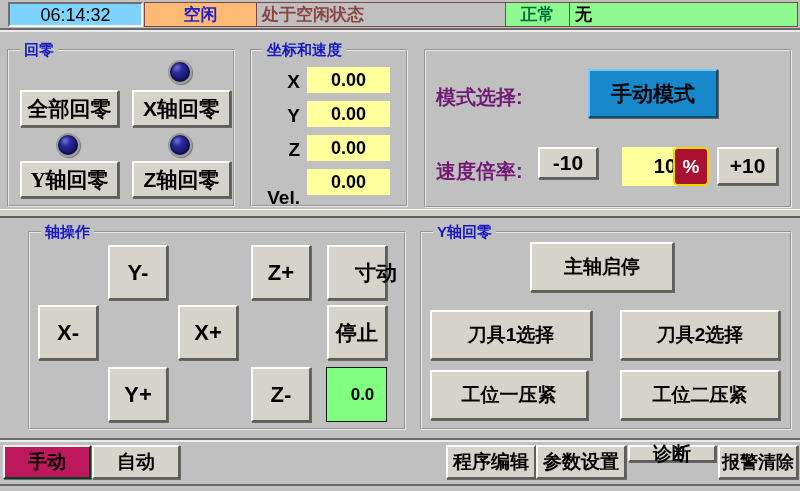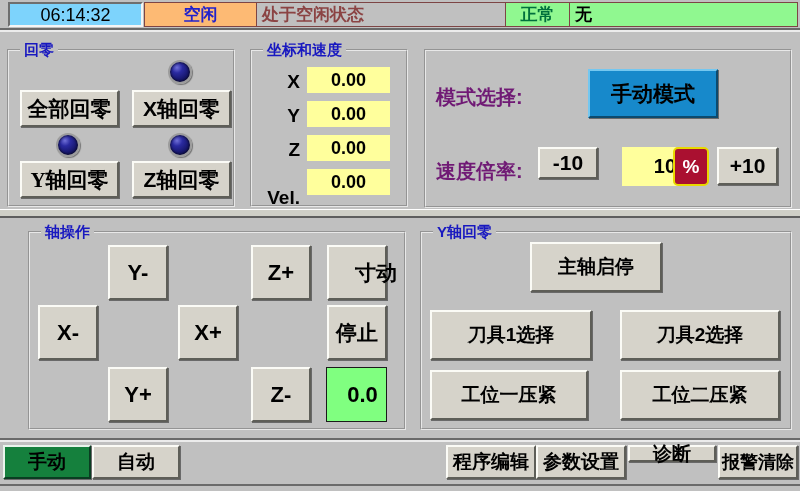--- a/index.html
+++ b/index.html
@@ -31,32 +31,32 @@
   .panel { position:absolute; border:2px groove #E8E8E8; }
   .panel-label { position:absolute; top:-10px; left:11px; background:#C0C0C0; padding:0 4px;
     color:#1818C0; font-weight:bold; font-size:15px; line-height:18px; white-space:nowrap; }
 
   
   .btn { position:absolute; background:#D6D3CA; color:#000; font-weight:bold;
     font-family:inherit; display:flex; align-items:center; justify-content:center;
     border:2px solid; border-color:#FBFBF6 #5E5E58 #5E5E58 #FBFBF6;
     box-shadow:1px 1px 0 rgba(0,0,0,0.45); cursor:pointer; white-space:nowrap; }
   .btn-blue { background:#1789CB; border-color:#74C7F0 #0C4A6E #0C4A6E #74C7F0; }
-  .btn-green { background:#15803d; border-color:#E9F4EC #0A3D22 #0A3D22 #E9F4EC; }
+  .btn-green { background:#be185d; border-color:#E9F4EC #0A3D22 #0A3D22 #E9F4EC; }
 
   
   .val-yellow { position:absolute; background:#FFFF9C; color:#000; font-weight:bold;
     display:flex; align-items:center; justify-content:center; }
   .coord-label { position:absolute; width:48px; text-align:right; color:#000;
     font-weight:bold; font-size:19px; }
   .field-label { position:absolute; color:#701a75; font-weight:bold; font-size:20px; white-space:nowrap; }
   .pct-badge { position:absolute; background:#AA1030; color:#FFF; font-weight:bold; font-size:19px;
     display:flex; align-items:center; justify-content:center;
     border:2px solid #E8D800; border-radius:5px; }
-  .step-box { position:absolute; background:#80FF80; color:#000; font-weight:bold; font-size:22px;
+  .step-box { position:absolute; background:#80FF80; color:#000; font-weight:bold; font-size:17px;
     display:flex; align-items:center; justify-content:center; border:1px solid #1A1A1A;padding-left:12px; }
 
   
   .led { position:absolute; width:24px; height:24px; border-radius:50%;
     background:radial-gradient(circle at 35% 28%, #7070D8 0%, #2A2AA0 28%, #16166A 65%, #0A0A3C 100%);
     border:2px solid #9C9C9C; box-shadow:inset 0 0 3px #000, 1px 1px 1px rgba(0,0,0,0.4); }
 </style>
 </head>
 <body>
 
@@ -122,21 +122,21 @@
     <button class="btn" style="left:297px; top:72px; width:60px; height:55px; font-size:21px;">停止</button>
 
     <button class="btn" style="left:78px; top:134px; width:60px; height:55px; font-size:22px;">Y+</button>
     <button class="btn" style="left:221px; top:134px; width:60px; height:55px; font-size:22px;">Z-</button>
     <div class="step-box" style="left:296px; top:134px; width:61px; height:55px;">0.0</div>
   </div>
 
   <div class="panel" style="left:420px; top:231px; width:372px; height:199px;">
     <div class="panel-label">Y轴回零</div>
 
-    <button class="btn" style="left:108px; top:9px; width:132px; height:50px; font-size:19px;">主轴启停</button>
+    <button class="btn" style="left:108px; top:9px; width:144px; height:50px; font-size:19px;">主轴启停</button>
 
     <button class="btn" style="left:8px; top:77px; width:162px; height:50px; font-size:19px;">刀具1选择</button>
     <button class="btn" style="left:198px; top:77px; width:160px; height:50px; font-size:19px;">刀具2选择</button>
 
     <button class="btn" style="left:8px; top:137px; width:158px; height:50px; font-size:19px;">工位一压紧</button>
     <button class="btn" style="left:198px; top:137px; width:160px; height:50px; font-size:19px;">工位二压紧</button>
   </div>
 
   <div class="groove-h" style="top:438px;"></div>
 

